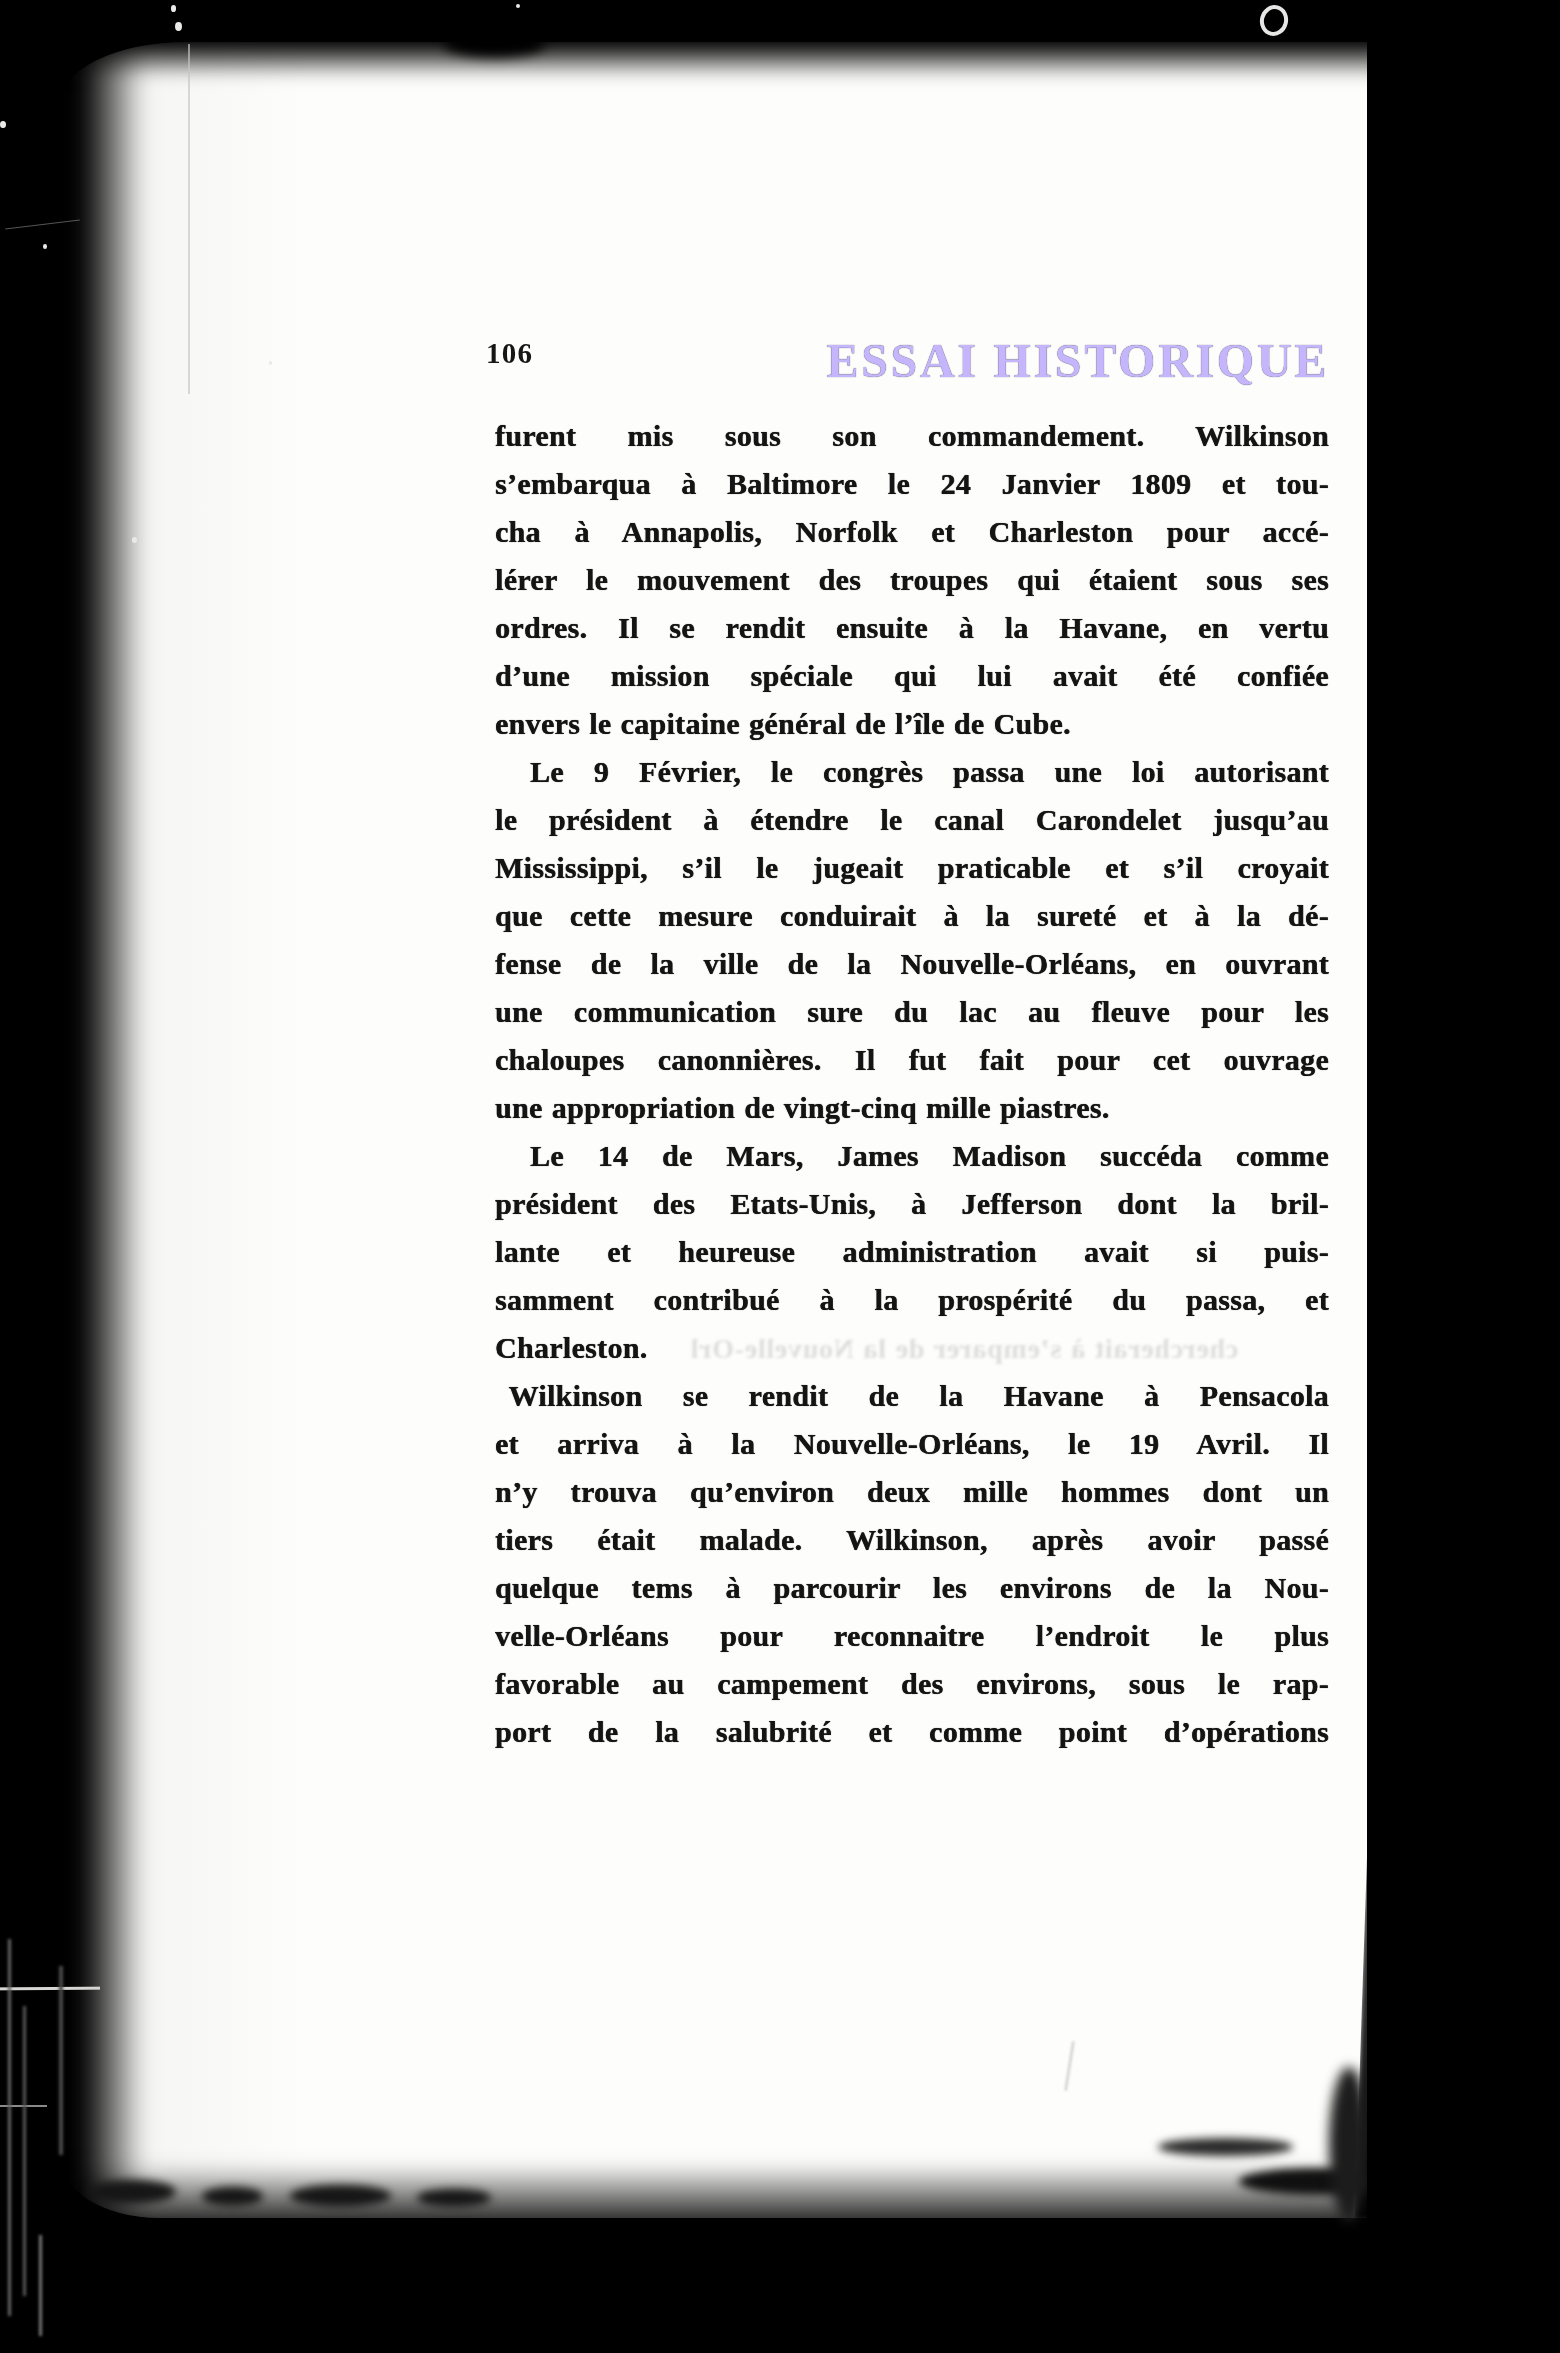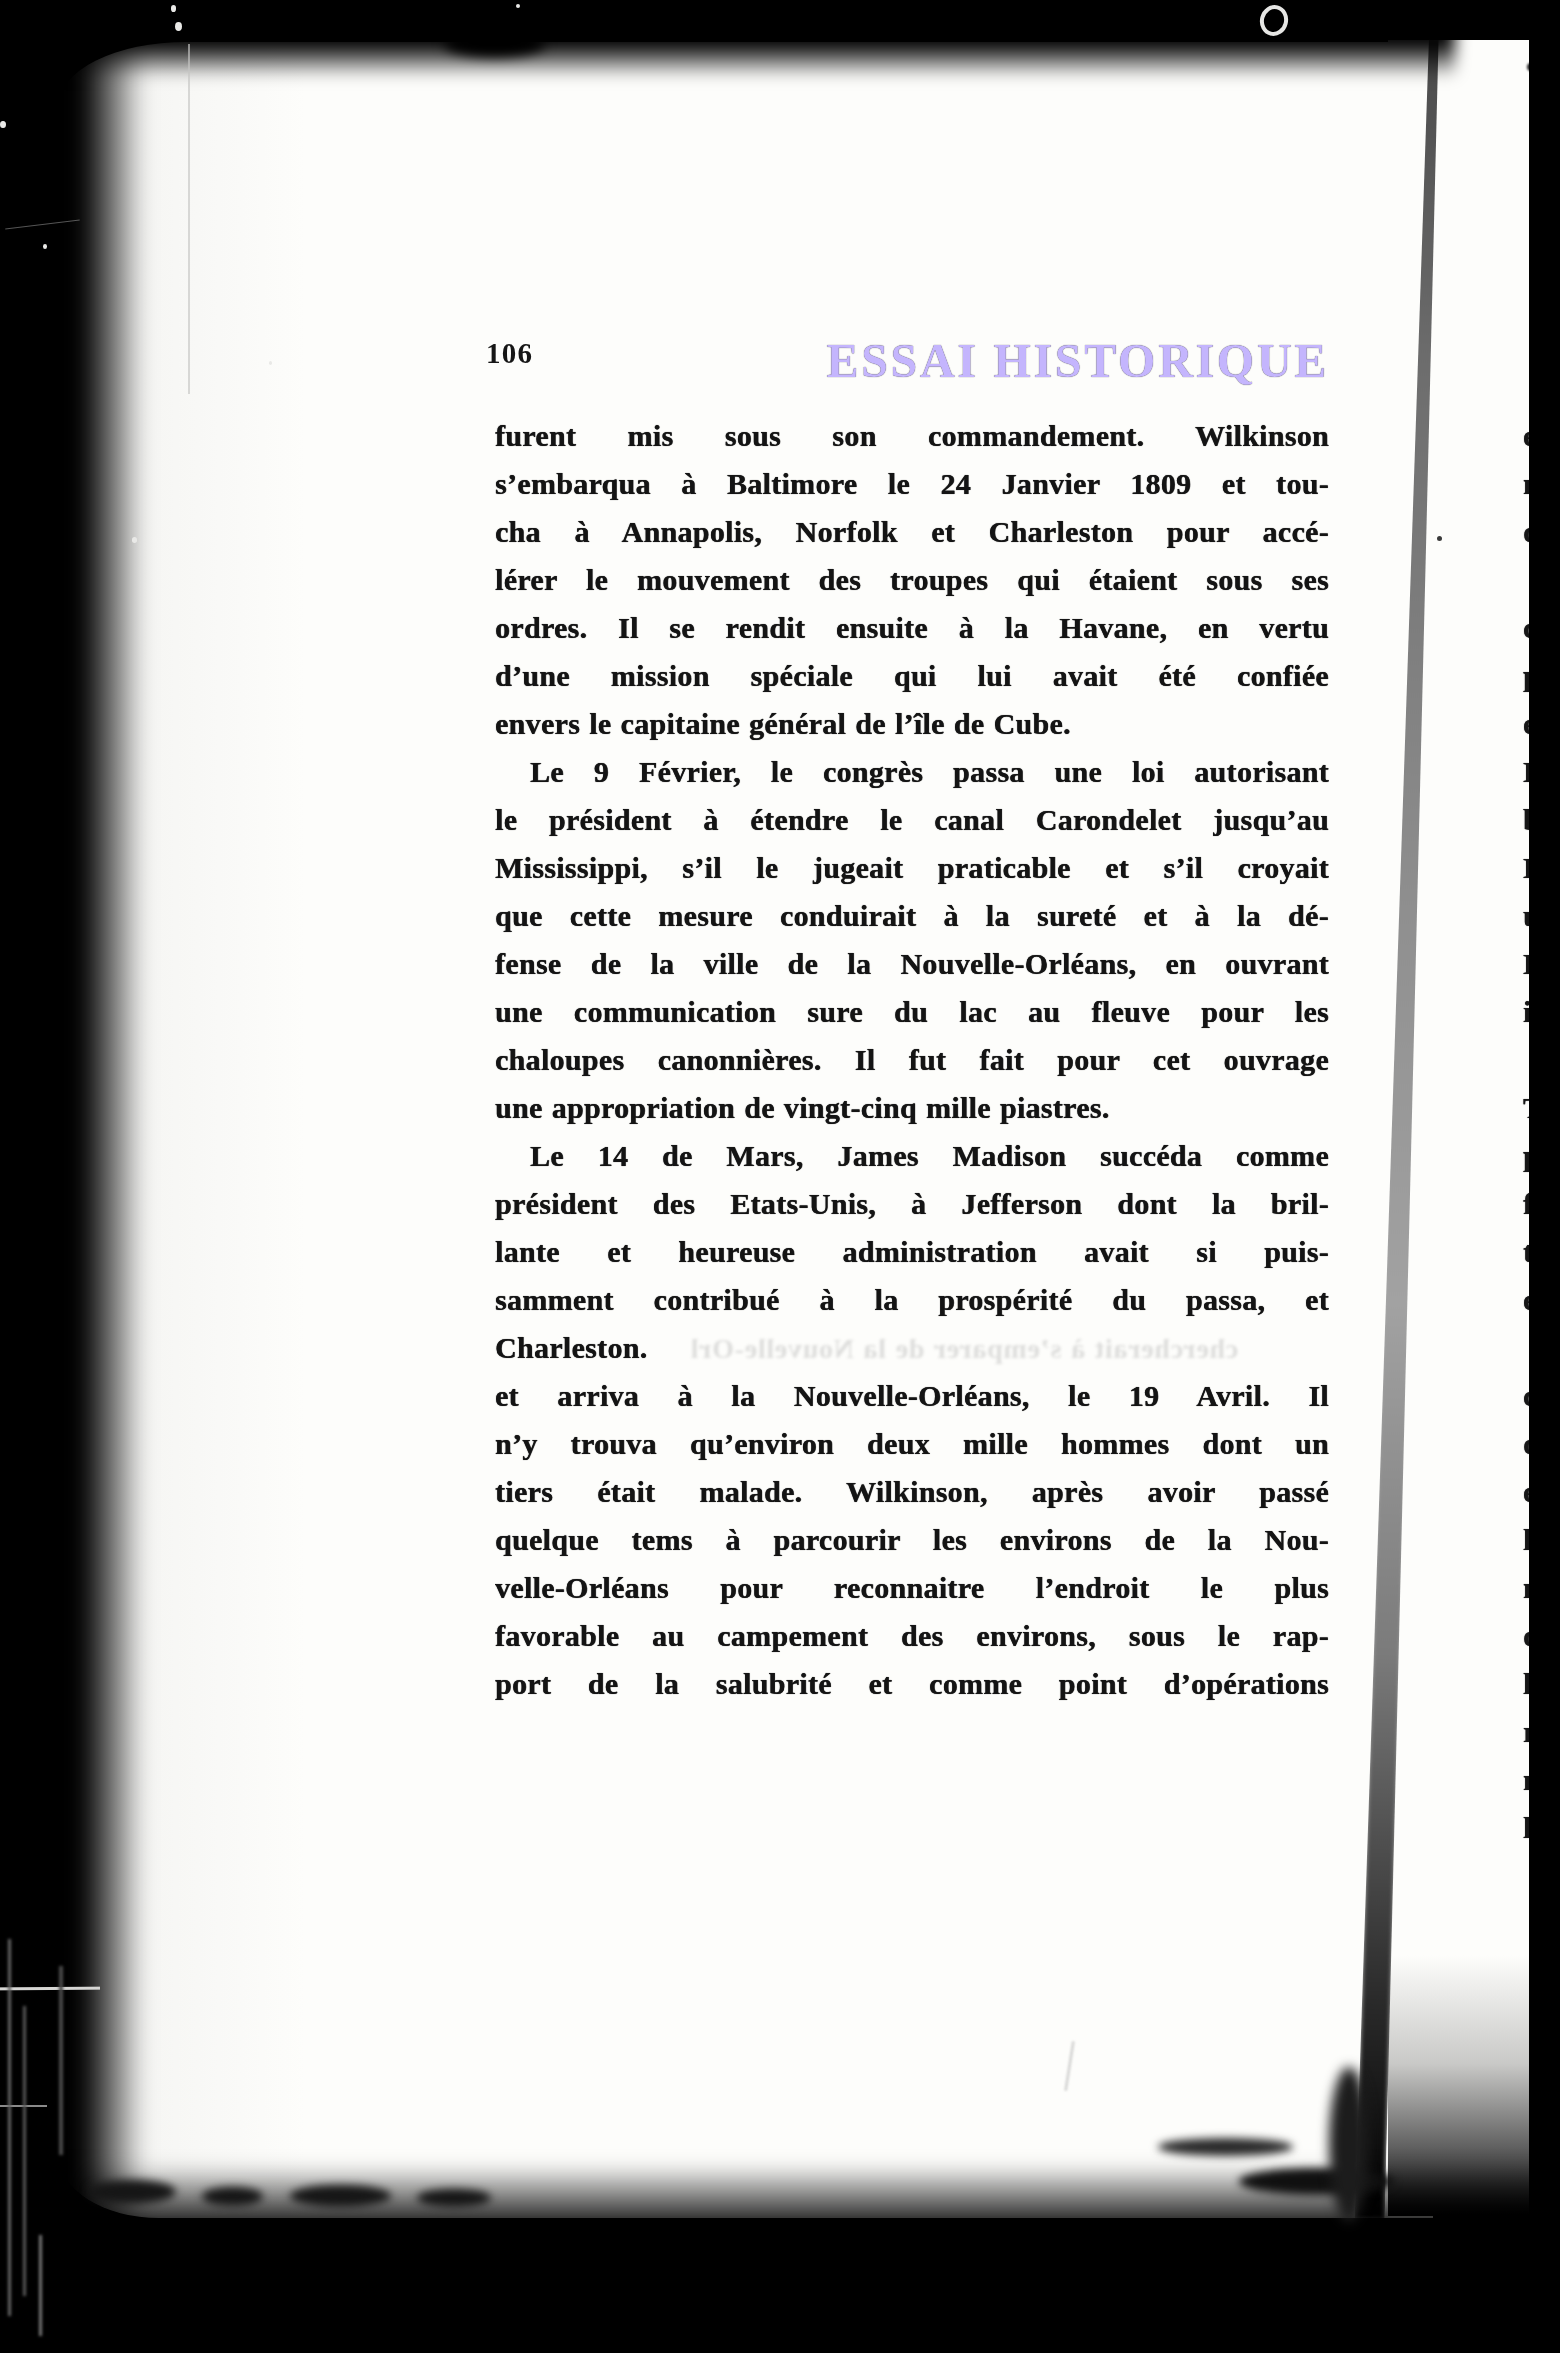--- a/index.html
+++ b/index.html
@@ -1,16 +1,16 @@
 <!DOCTYPE html>
 <html style="font-size:10.8px"><head>
 <meta charset="utf-8">
 <style>
   html,body{margin:0;padding:0;background:#000;}
-  #scan{position:relative;width:1529px;height:2354px;background:#000;overflow:hidden;
+  #scan{position:relative;width:1367px;height:2354px;background:#000;overflow:hidden;
         font-family:"Liberation Serif","DejaVu Serif",serif;}
   
   #page-left{position:absolute;left:58px;top:42px;width:1375px;height:2176px;
     background:linear-gradient(to right,#e7e7e5 0,#f6f6f4 7%,#fdfdfb 18%,#fdfdfb 100%);
     border-top-left-radius:128px 64px;border-bottom-left-radius:101px 64px;}
   #page-right{position:absolute;left:1388px;top:40px;width:172px;height:2176px;
     background:linear-gradient(to bottom,#fdfdfb 0,#fdfdfb 88%,#c9c9c7 93%,#5c5c5c 97%,#000 100%);}
   
   #gutter{position:absolute;left:1387px;top:39px;width:30px;height:2181px;
     transform:rotate(1.7deg);transform-origin:50% 50%;filter:blur(2.7px);
@@ -91,20 +91,21 @@
       <div class="bodyline just"><span>que cette mesure conduirait à la sureté et à la dé-</span></div>
       <div class="bodyline just"><span>fense de la ville de la Nouvelle-Orléans, en ouvrant</span></div>
       <div class="bodyline just"><span>une communication sure du lac au fleuve pour les</span></div>
       <div class="bodyline just"><span>chaloupes canonnières.  Il fut fait pour cet ouvrage</span></div>
       <div class="bodyline last"><span>une appropriation de vingt-cinq mille piastres.</span></div>
       <div class="bodyline just ind1"><span>Le 14 de Mars, James Madison succéda comme</span></div>
       <div class="bodyline just"><span>président des Etats-Unis, à Jefferson dont la bril-</span></div>
       <div class="bodyline just"><span>lante et heureuse administration avait si puis-</span></div>
       <div class="bodyline just"><span>samment contribué à la prospérité du passa, et</span></div>
       <div class="bodyline last"><span>Charleston.</span><span class="bleed">chercherait à s’emparer de la Nouvelle-Orl</span></div>
+      <div class="bodyline just ind2"><span>Wilkinson se rendit de la Havane à Pensacola</span></div>
       <div class="bodyline just"><span>et arriva à la Nouvelle-Orléans, le 19 Avril.  Il</span></div>
       <div class="bodyline just"><span>n’y trouva qu’environ deux mille hommes dont un</span></div>
       <div class="bodyline just"><span>tiers était malade.  Wilkinson, après avoir passé</span></div>
       <div class="bodyline just"><span>quelque tems à parcourir les environs de la Nou-</span></div>
       <div class="bodyline just"><span>velle-Orléans pour reconnaitre l’endroit le plus</span></div>
       <div class="bodyline just"><span>favorable au campement des environs, sous le rap-</span></div>
       <div class="bodyline just"><span>port de la salubrité et comme point d’opérations</span></div>
     </div>
 
   <div id="fragments">

